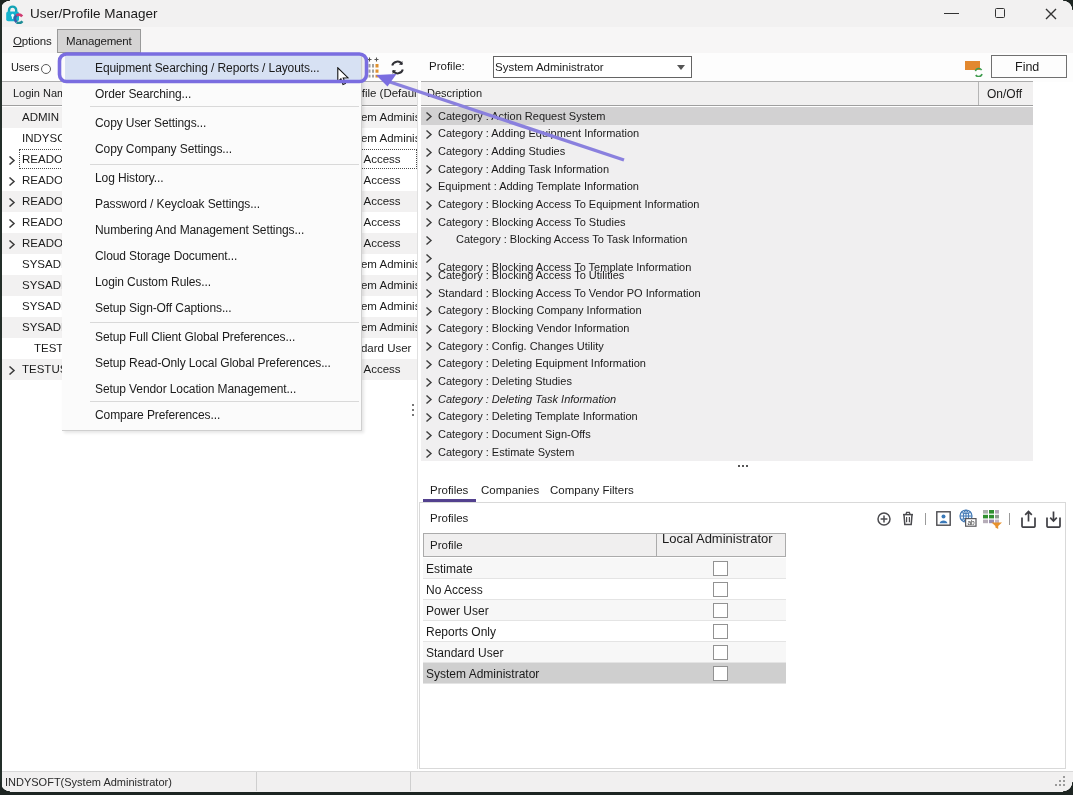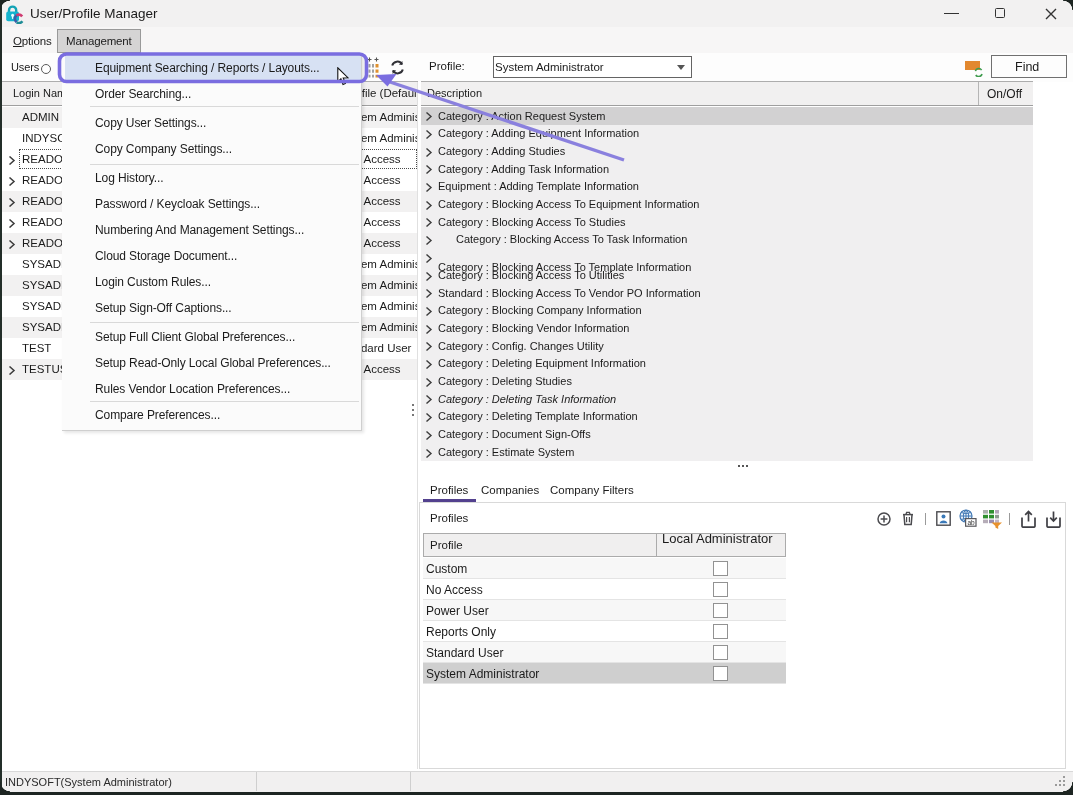--- a/index.html
+++ b/index.html
@@ -157,21 +157,21 @@
 <div class="lt" style="left:22px;top:301px;">SYSADMIN</div>
 <div class="ab" style="left:337px;top:296px;width:80px;height:21px;overflow:hidden;">
       <div class="lt" style="left:1.6px;top:5px;">System Administrator</div>
     </div>
 <div class="ab" style="left:2px;top:317px;width:416px;height:21px;background:#f2f1f1;"></div>
 <div class="lt" style="left:22px;top:322px;">SYSADMIN</div>
 <div class="ab" style="left:337px;top:317px;width:80px;height:21px;overflow:hidden;">
       <div class="lt" style="left:1.6px;top:5px;">System Administrator</div>
     </div>
 <div class="ab" style="left:2px;top:338px;width:416px;height:21px;background:#ffffff;"></div>
-<div class="lt" style="left:22px;top:343px;">TEST</div>
+<div class="lt" style="left:34px;top:343px;">TEST</div>
 <div class="ab" style="left:337px;top:338px;width:80px;height:21px;overflow:hidden;">
       <div class="lt" style="left:0.3px;top:5px;">Standard User</div>
     </div>
 <div class="ab" style="left:2px;top:359px;width:416px;height:21px;background:#f2f1f1;"></div>
 <svg class="ab" style="left:8px;top:366px;" width="8" height="9" viewBox="0 0 8 9">
       <path d="M1.5 0.5 L6 4.5 L1.5 8.5" fill="none" stroke="#3c3c3c" stroke-width="1.5"></path>
     </svg>
 <div class="lt" style="left:22px;top:364px;">TESTUSER</div>
 <div class="ab" style="left:337px;top:359px;width:80px;height:21px;overflow:hidden;">
       <div class="lt" style="left:9.3px;top:5px;">No Access</div>
@@ -325,21 +325,21 @@
   <path d="M2 7.5 V16 A1.2 1.2 0 0 0 3.2 17.2 H13.8 A1.2 1.2 0 0 0 15 16 V7.5" fill="none" stroke="#3f3f44" stroke-width="1.7"></path>
   <path d="M8.5 1.4 V11 M5.2 7.6 L8.5 11 L11.8 7.6" fill="none" stroke="#3f3f44" stroke-width="1.7"></path>
 </svg>
 
   <div class="ab" style="left:423px;top:533px;width:363px;height:24px;background:#f0efef;border:1px solid #ababab;box-sizing:border-box;"></div>
 <div class="ab" style="left:656px;top:534px;width:1px;height:22px;background:#ababab;"></div>
 <div class="txt" style="left:430px;top:540px;font-size:11.5px;">Profile</div>
 <div class="txt" style="left:662px;top:532px;font-size:13px;">Local Administrator</div>
 <div class="ab" style="left:423px;top:558px;width:363px;height:21px;background:#f7f7f7;"></div>
 <div class="ab" style="left:423px;top:578px;width:363px;height:1px;background:#e4e4e4;"></div>
-<div class="txt" style="left:426px;top:563px;">Custom</div>
+<div class="txt" style="left:426px;top:563px;">Estimate</div>
 <div class="cb" style="left:713px;top:561px;"></div>
 <div class="ab" style="left:423px;top:599px;width:363px;height:1px;background:#e4e4e4;"></div>
 <div class="txt" style="left:426px;top:584px;">No Access</div>
 <div class="cb" style="left:713px;top:582px;"></div>
 <div class="ab" style="left:423px;top:600px;width:363px;height:21px;background:#f7f7f7;"></div>
 <div class="ab" style="left:423px;top:620px;width:363px;height:1px;background:#e4e4e4;"></div>
 <div class="txt" style="left:426px;top:605px;">Power User</div>
 <div class="cb" style="left:713px;top:603px;"></div>
 <div class="ab" style="left:423px;top:641px;width:363px;height:1px;background:#e4e4e4;"></div>
 <div class="txt" style="left:426px;top:626px;">Reports Only</div>
@@ -373,21 +373,21 @@
 <div class="menuitem" style="top:116.1px;">Copy User Settings...</div>
 <div class="menuitem" style="top:142.1px;">Copy Company Settings...</div>
 <div class="menuitem" style="top:171.0px;">Log History...</div>
 <div class="menuitem" style="top:197.1px;">Password / Keycloak Settings...</div>
 <div class="menuitem" style="top:223.1px;">Numbering And Management Settings...</div>
 <div class="menuitem" style="top:249.1px;">Cloud Storage Document...</div>
 <div class="menuitem" style="top:275.1px;">Login Custom Rules...</div>
 <div class="menuitem" style="top:300.6px;">Setup Sign-Off Captions...</div>
 <div class="menuitem" style="top:329.6px;">Setup Full Client Global Preferences...</div>
 <div class="menuitem" style="top:356.1px;">Setup Read-Only Local Global Preferences...</div>
-<div class="menuitem" style="top:382.1px;">Rules Vendor Location Preferences...</div>
+<div class="menuitem" style="top:382.1px;">Setup Vendor Location Management...</div>
 <div class="menuitem" style="top:408.1px;">Compare Preferences...</div>
 <div class="msep" style="top:105.8px;"></div>
 <div class="msep" style="top:163.8px;"></div>
 <div class="msep" style="top:321.8px;"></div>
 <div class="msep" style="top:400.8px;"></div>
 
   <svg class="ab" style="left:337px;top:67px;" width="13" height="21" viewBox="0 0 13 21">
     <path d="M0.8 0.8 L0.8 14.8 L3.9 11.8 L6 17.5 L8.4 16.4 L6.2 10.9 L10.9 10.7 Z" fill="#fff" stroke="#111" stroke-width="1.1"></path>
   </svg>
 

